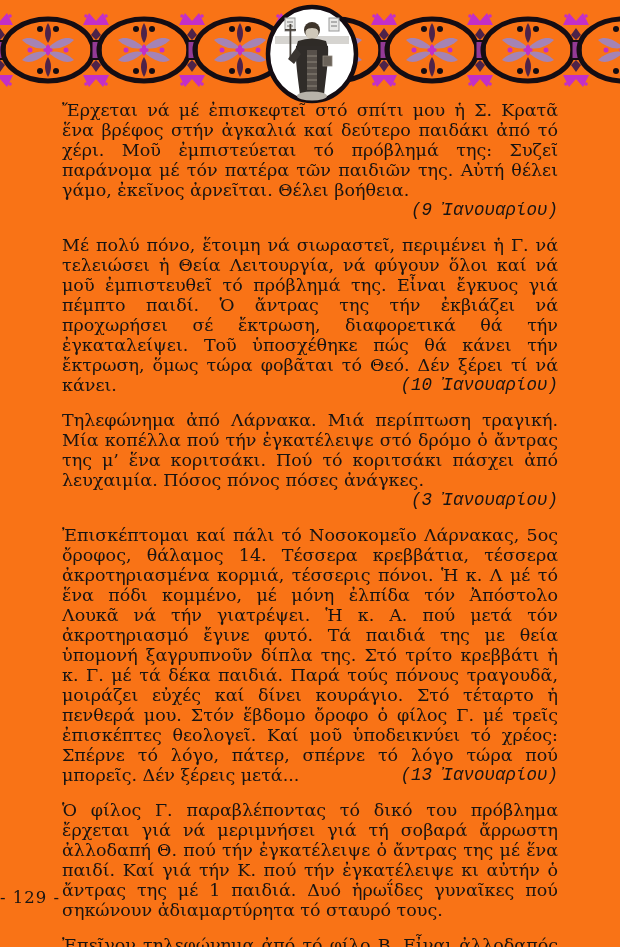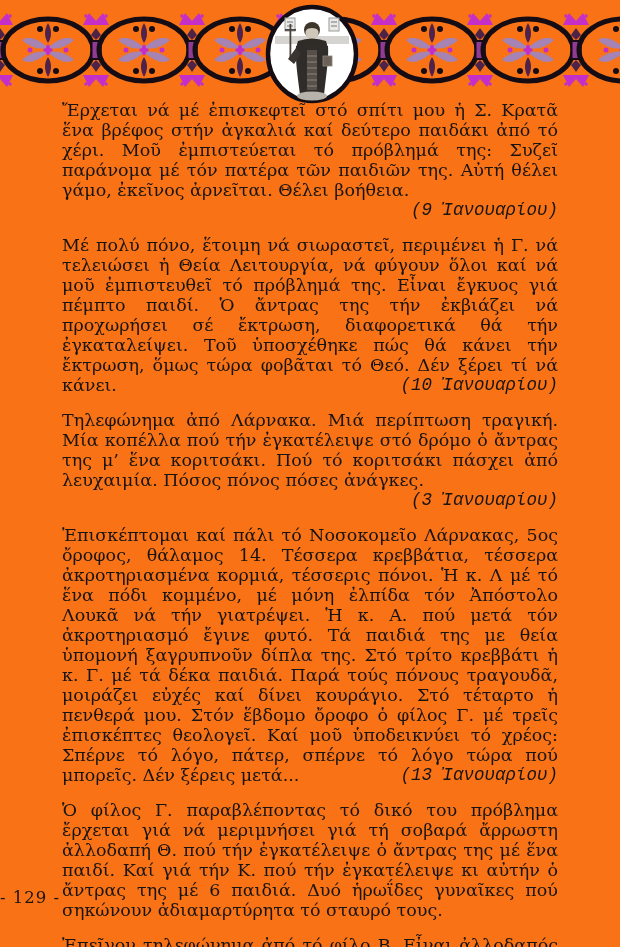--- a/index.html
+++ b/index.html
@@ -144,21 +144,21 @@
 
     <div class="entry">
       <p class="entry-text"><span>Τηλεφώνημα ἀπό Λάρνακα. Μιά περίπτωση τραγική. Μία κοπέλλα πού τήν ἐγκατέλειψε στό δρόμο ὁ ἄντρας της μ’ ἕνα κοριτσάκι. Πού τό κοριτσάκι πάσχει ἀπό λευχαιμία. Πόσος πόνος πόσες ἀνάγκες.</span> <span class="entry-date">(3 Ἰανουαρίου)</span></p>
     </div>
 
     <div class="entry">
       <p class="entry-text"><span>Ἐπισκέπτομαι καί πάλι τό Νοσοκομεῖο Λάρνακας, 5ος ὄροφος, θάλαμος 14. Τέσσερα κρεββάτια, τέσσερα ἀκροτηριασμένα κορμιά, τέσσερις πόνοι. Ἡ κ. Λ μέ τό ἕνα πόδι κομμένο, μέ μόνη ἐλπίδα τόν Ἀπόστολο Λουκᾶ νά τήν γιατρέψει. Ἡ κ. Α. πού μετά τόν ἀκροτηριασμό ἔγινε φυτό. Τά παιδιά της με θεία ὑπομονή ξαγρυπνοῦν δίπλα της. Στό τρίτο κρεββάτι ἡ κ. Γ. μέ τά δέκα παιδιά. Παρά τούς πόνους τραγουδᾶ, μοιράζει εὐχές καί δίνει κουράγιο. Στό τέταρτο ἡ πενθερά μου. Στόν ἕβδομο ὄροφο ὁ φίλος Γ. μέ τρεῖς ἐπισκέπτες θεολογεῖ. Καί μοῦ ὑποδεικνύει τό χρέος: Σπέρνε τό λόγο, πάτερ, σπέρνε τό λόγο τώρα πού μπορεῖς. Δέν ξέρεις μετά...</span> <span class="entry-date">(13 Ἰανουαρίου)</span></p>
     </div>
 
     <div class="entry">
-      <p class="entry-text"><span>Ὁ φίλος Γ. παραβλέποντας τό δικό του πρόβλημα ἔρχεται γιά νά μεριμνήσει γιά τή σοβαρά ἄρρωστη ἀλλοδαπή Θ. πού τήν ἐγκατέλειψε ὁ ἄντρας της μέ ἕνα παιδί. Καί γιά τήν Κ. πού τήν ἐγκατέλειψε κι αὐτήν ὁ ἄντρας της μέ 6 παιδιά. Δυό ἡρωΐδες γυναῖκες πού σηκώνουν ἀδιαμαρτύρητα τό σταυρό τους.</span> </p>
+      <p class="entry-text"><span>Ὁ φίλος Γ. παραβλέποντας τό δικό του πρόβλημα ἔρχεται γιά νά μεριμνήσει γιά τή σοβαρά ἄρρωστη ἀλλοδαπή Θ. πού τήν ἐγκατέλειψε ὁ ἄντρας της μέ ἕνα παιδί. Καί γιά τήν Κ. πού τήν ἐγκατέλειψε κι αὐτήν ὁ ἄντρας της μέ 1 παιδιά. Δυό ἡρωΐδες γυναῖκες πού σηκώνουν ἀδιαμαρτύρητα τό σταυρό τους.</span> </p>
     </div>
 
     <div class="entry">
       <p class="entry-text"><span>Ἐπεῖγον τηλεφώνημα ἀπό τό φίλο Β. Εἶναι ἀλλοδαπός καί ὀφείλει νά καταθέσει ἐννιακόσιες λίρες ἐγγύηση-ἀσφάλεια</span></p>
     </div>
 
   </div>
 
   <div class="footer">- 129 -</div>
 

